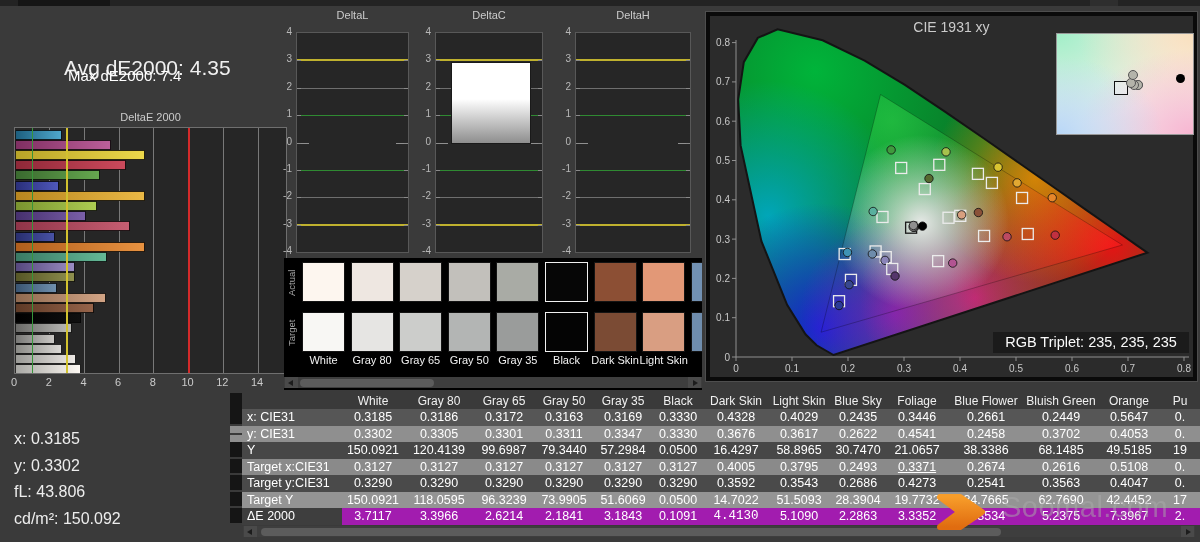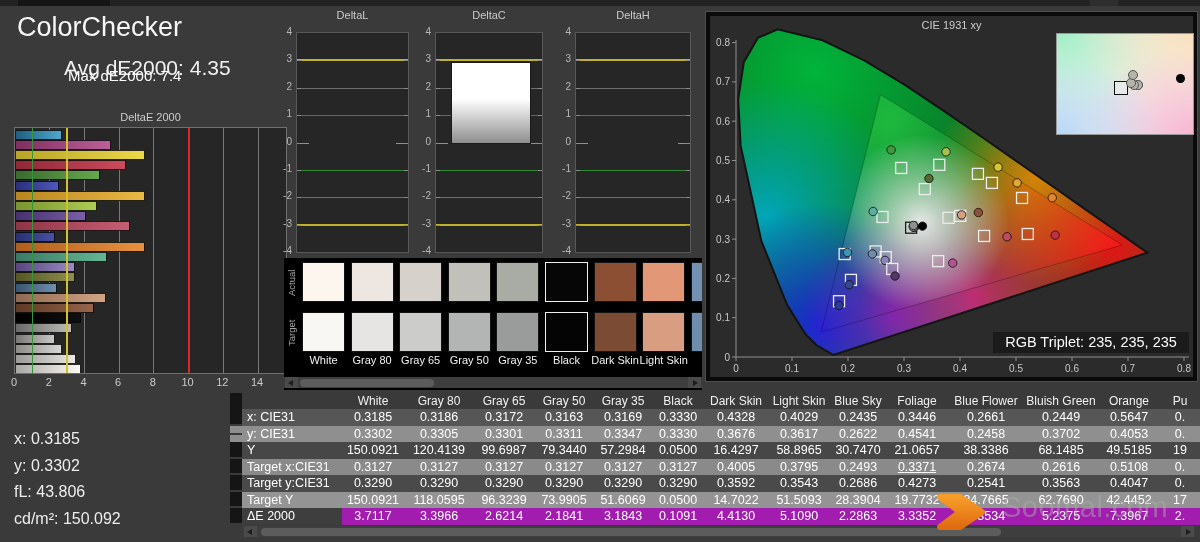--- a/index.html
+++ b/index.html
@@ -40,21 +40,21 @@
   .sb-track{position:absolute;background:#3e3e3e;height:11px;}
   .sb-thumb{position:absolute;top:1.5px;height:8px;background:#5c5c5c;border-radius:4px;}
   .sb-arrow{position:absolute;top:0;width:13px;height:11px;background:#4a4a4a;}
   .sb-arrow:after{content:"";position:absolute;top:2.5px;border-style:solid;}
   .sb-arrow.left:after{left:3px;border-width:3px 5px 3px 0;border-color:transparent #1c1c1c transparent transparent;}
   .sb-arrow.right:after{left:5px;border-width:3px 0 3px 5px;border-color:transparent transparent transparent #1c1c1c;}
   
   #cie{left:706px;top:12px;width:491px;height:369px;background:#2b2b2b;border:4px solid #0a0a0a;
        box-sizing:border-box;box-shadow:0 0 0 1px #4e4e4e;}
   #cie-inner{position:absolute;left:0;top:0;width:483px;height:361px;}
-  #cie-title{position:absolute;top:3px;left:0;width:100%;text-align:center;font-size:11px;color:#cbcbcb;z-index:4;}
+  #cie-title{position:absolute;top:3px;left:0;width:100%;text-align:center;font-size:14px;color:#cbcbcb;z-index:4;}
   #cie-inset{position:absolute;left:346px;top:17px;width:136px;height:100px;border:1px solid #999;z-index:4;
      background-image:
        radial-gradient(at 0% 100%,rgba(178,212,248,.9) 0%,rgba(178,212,248,0) 55%),
        radial-gradient(at 100% 100%,rgba(248,178,208,.95) 0%,rgba(248,178,208,0) 60%),
        radial-gradient(at 100% 0%,rgba(250,223,188,.95) 0%,rgba(250,223,188,0) 60%),
        radial-gradient(at 0% 0%,rgba(158,238,198,.95) 0%,rgba(158,238,198,0) 65%);
      background-color:#f3f3ee;}
   .inset-circle{position:absolute;width:8px;height:8px;border-radius:50%;background:#b4b4aa;border:1px solid #555;}
   #inset-square{position:absolute;width:12px;height:12px;border:1.5px solid #111;background:rgba(255,255,255,.25);}
   #inset-dot{position:absolute;width:9px;height:9px;border-radius:50%;background:#000;}
@@ -76,21 +76,20 @@
 </head>
 <body>
 
 <div id="page">
 
   <div class="abs" id="topstrip">
     <div class="blk" style="left:18px;width:92px;"></div>
     <div class="blk" style="left:1090px;width:28px;background:#2e2e2e;"></div>
   </div>
 
-  <div class="abs" id="title">ColorChecker</div>
   <div class="abs" id="avg-line">Avg dE2000: 4.35</div>
   <div class="abs" id="max-line">Max dE2000: 7.4</div>
 
   <div class="abs" id="dechart-title">DeltaE 2000</div>
   <div class="abs" id="dechart">
       <div class="vgrid" style="left:34.22px;"></div>
       <div class="vgrid" style="left:68.94px;"></div>
       <div class="vgrid" style="left:103.66px;"></div>
       <div class="vgrid" style="left:138.38px;"></div>
       <div class="vgrid" style="left:207.82px;"></div>
@@ -576,21 +575,21 @@
       </div>
       <div class="trow" style="height:16.5px;line-height:16.5px;background:#a21caf;">
         <div class="tgutter"></div>
         <div class="tlabel" style="background:#3e3e3e;">ΔE 2000</div>
         <div class="tcell" style="width:62px;">3.7117</div>
         <div class="tcell" style="width:70px;">3.3966</div>
         <div class="tcell" style="width:60px;">2.6214</div>
         <div class="tcell" style="width:60px;">2.1841</div>
         <div class="tcell" style="width:58px;">3.1843</div>
         <div class="tcell" style="width:52px;">0.1091</div>
-        <div class="tcell" style="width:64px;">4.4130</div>
+        <div class="tcell" style="width:64px;font-family:Liberation Mono, monospace;">4.4130</div>
         <div class="tcell" style="width:62px;">5.1090</div>
         <div class="tcell" style="width:56px;">2.2863</div>
         <div class="tcell" style="width:62px;">3.3352</div>
         <div class="tcell" style="width:76px;">3.3534</div>
         <div class="tcell" style="width:74px;">5.2375</div>
         <div class="tcell" style="width:62px;">7.3967</div>
         <div class="tcell" style="width:40px;">2.</div>
       </div>
     </div>
 

